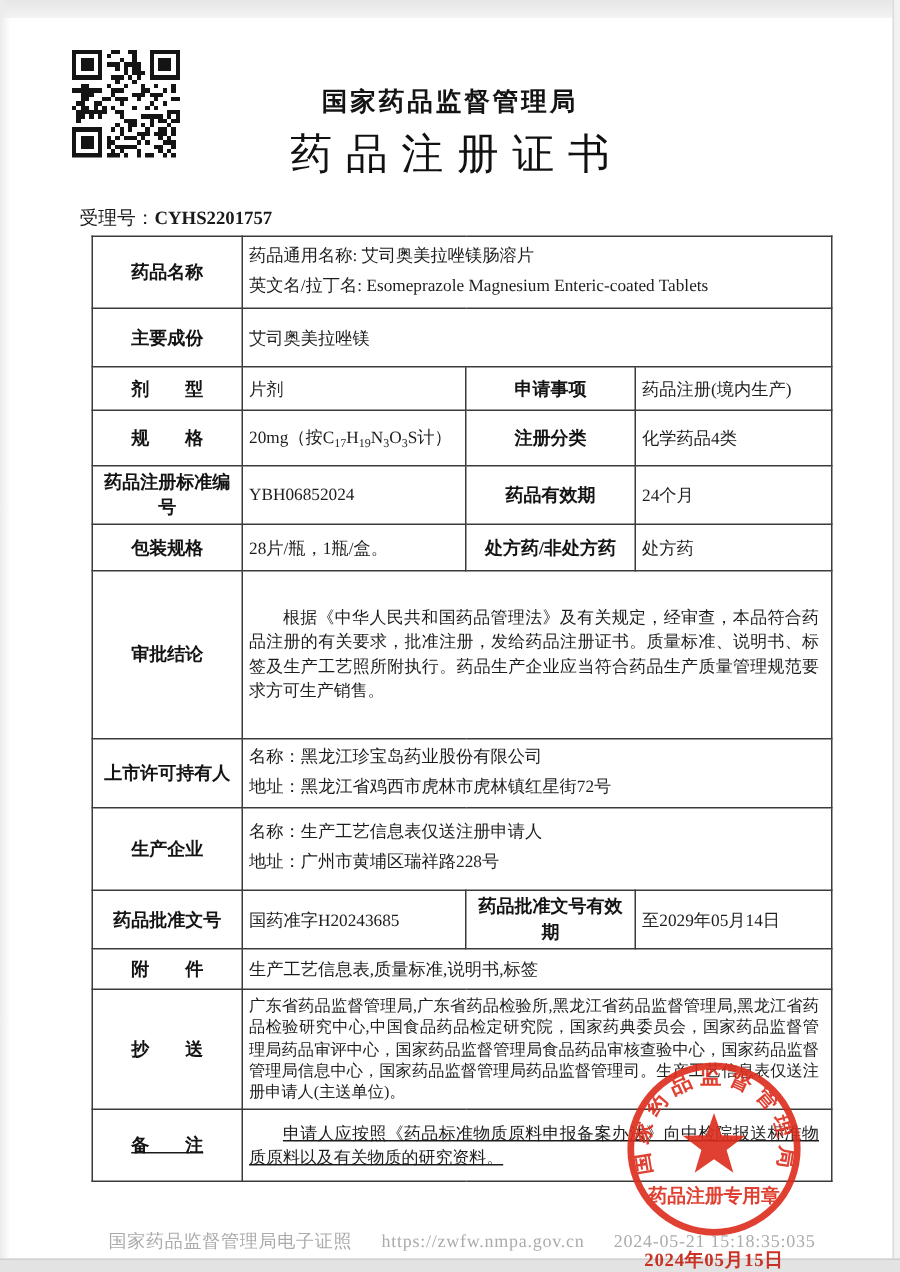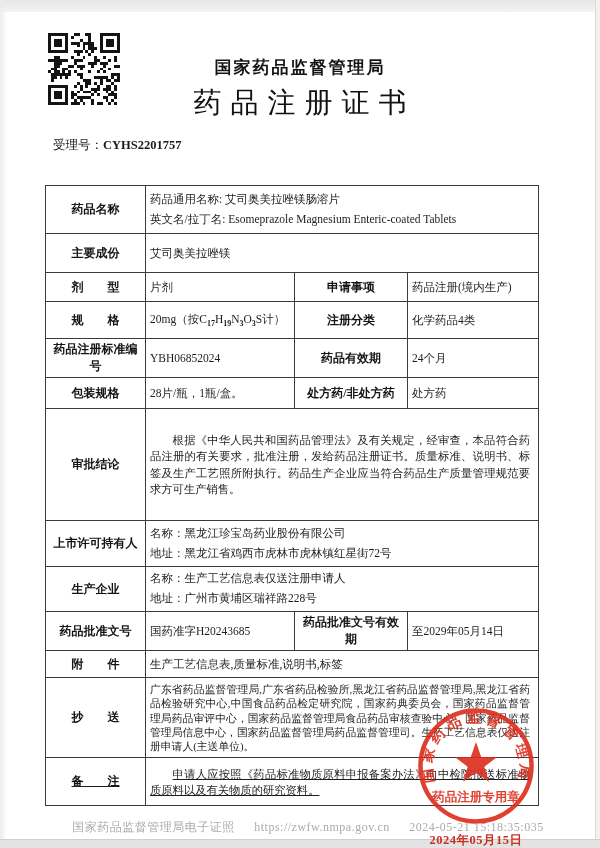--- a/index.html
+++ b/index.html
@@ -17,28 +17,28 @@
 
   .h-authority{position:absolute;top:56px;left:0;right:0;text-align:center;
     font-family:"Liberation Sans","DejaVu Sans",sans-serif;font-weight:700;font-size:17px;letter-spacing:2px;color:#141414;}
   .h-title{position:absolute;top:84px;left:0;right:0;text-align:center;
     font-size:28px;font-weight:400;letter-spacing:9px;text-indent:9px;color:#111;}
 
   .meta{position:absolute;top:137px;left:53px;width:493px;font-size:12.5px;color:#1a1a1a;}
   .meta .num{font-weight:700;font-family:"Liberation Serif",serif;}
   .meta-right{float:right;}
 
-  table.cert{position:absolute;left:45px;top:157px;width:493px;border-collapse:collapse;table-layout:fixed;margin-top:28px;}
+  table.cert{position:absolute;left:61px;top:157px;width:493px;border-collapse:collapse;table-layout:fixed;}
   table.cert td{border:1px solid #3b3b3b;padding:2px 4px;vertical-align:middle;overflow:hidden;}
   col.c1{width:100px;} col.c2{width:149px;} col.c3{width:113px;} col.c4{width:131px;}
 
   td.lbl{text-align:center;font-weight:700;font-size:12px;letter-spacing:0;color:#141414;padding:2px 1px;}
   td.val{font-size:11.5px;text-align:left;padding-left:9px;color:#1d1d1d;}
   td.val .line{line-height:1.7;}
-  td.val sub{font-size:8px;font-weight:bold;}
+  td.val sub{font-size:8px;}
   .para{font-size:11.3px;line-height:1.42;text-align:justify;text-indent:2em;margin:2px 4px 2px 0;}
   .para.noindent{text-indent:0;}
   .small{font-size:10.8px;line-height:1.32;}
 
   
   .seal{position:absolute;left:416px;top:706px;width:120px;height:120px;opacity:.9;}
   .seal svg{width:120px;height:120px;display:block;}
   .seal-date{position:absolute;left:416px;top:797px;width:120px;text-align:center;
     font-size:12.5px;font-weight:700;color:#c7281a;opacity:.95;letter-spacing:.5px;margin-top:35px;}
 
@@ -313,21 +313,21 @@
     </tr>
 
     <tr style="height:46px;">
       <td class="lbl">上市许可持有人</td>
       <td class="val" colspan="3">
         <div class="line">名称：黑龙江珍宝岛药业股份有限公司</div>
         <div class="line">地址：黑龙江省鸡西市虎林市虎林镇红星街72号</div>
       </td>
     </tr>
 
-    <tr style="height:45px;font-family:Liberation Serif, serif;">
+    <tr style="height:55px;font-family:Liberation Serif, serif;">
       <td class="lbl">生产企业</td>
       <td class="val" colspan="3">
         <div class="line">名称：生产工艺信息表仅送注册申请人</div>
         <div class="line">地址：广州市黄埔区瑞祥路228号</div>
       </td>
     </tr>
 
     <tr style="height:26px;">
       <td class="lbl">药品批准文号</td>
       <td class="val">国药准字H20243685</td>

